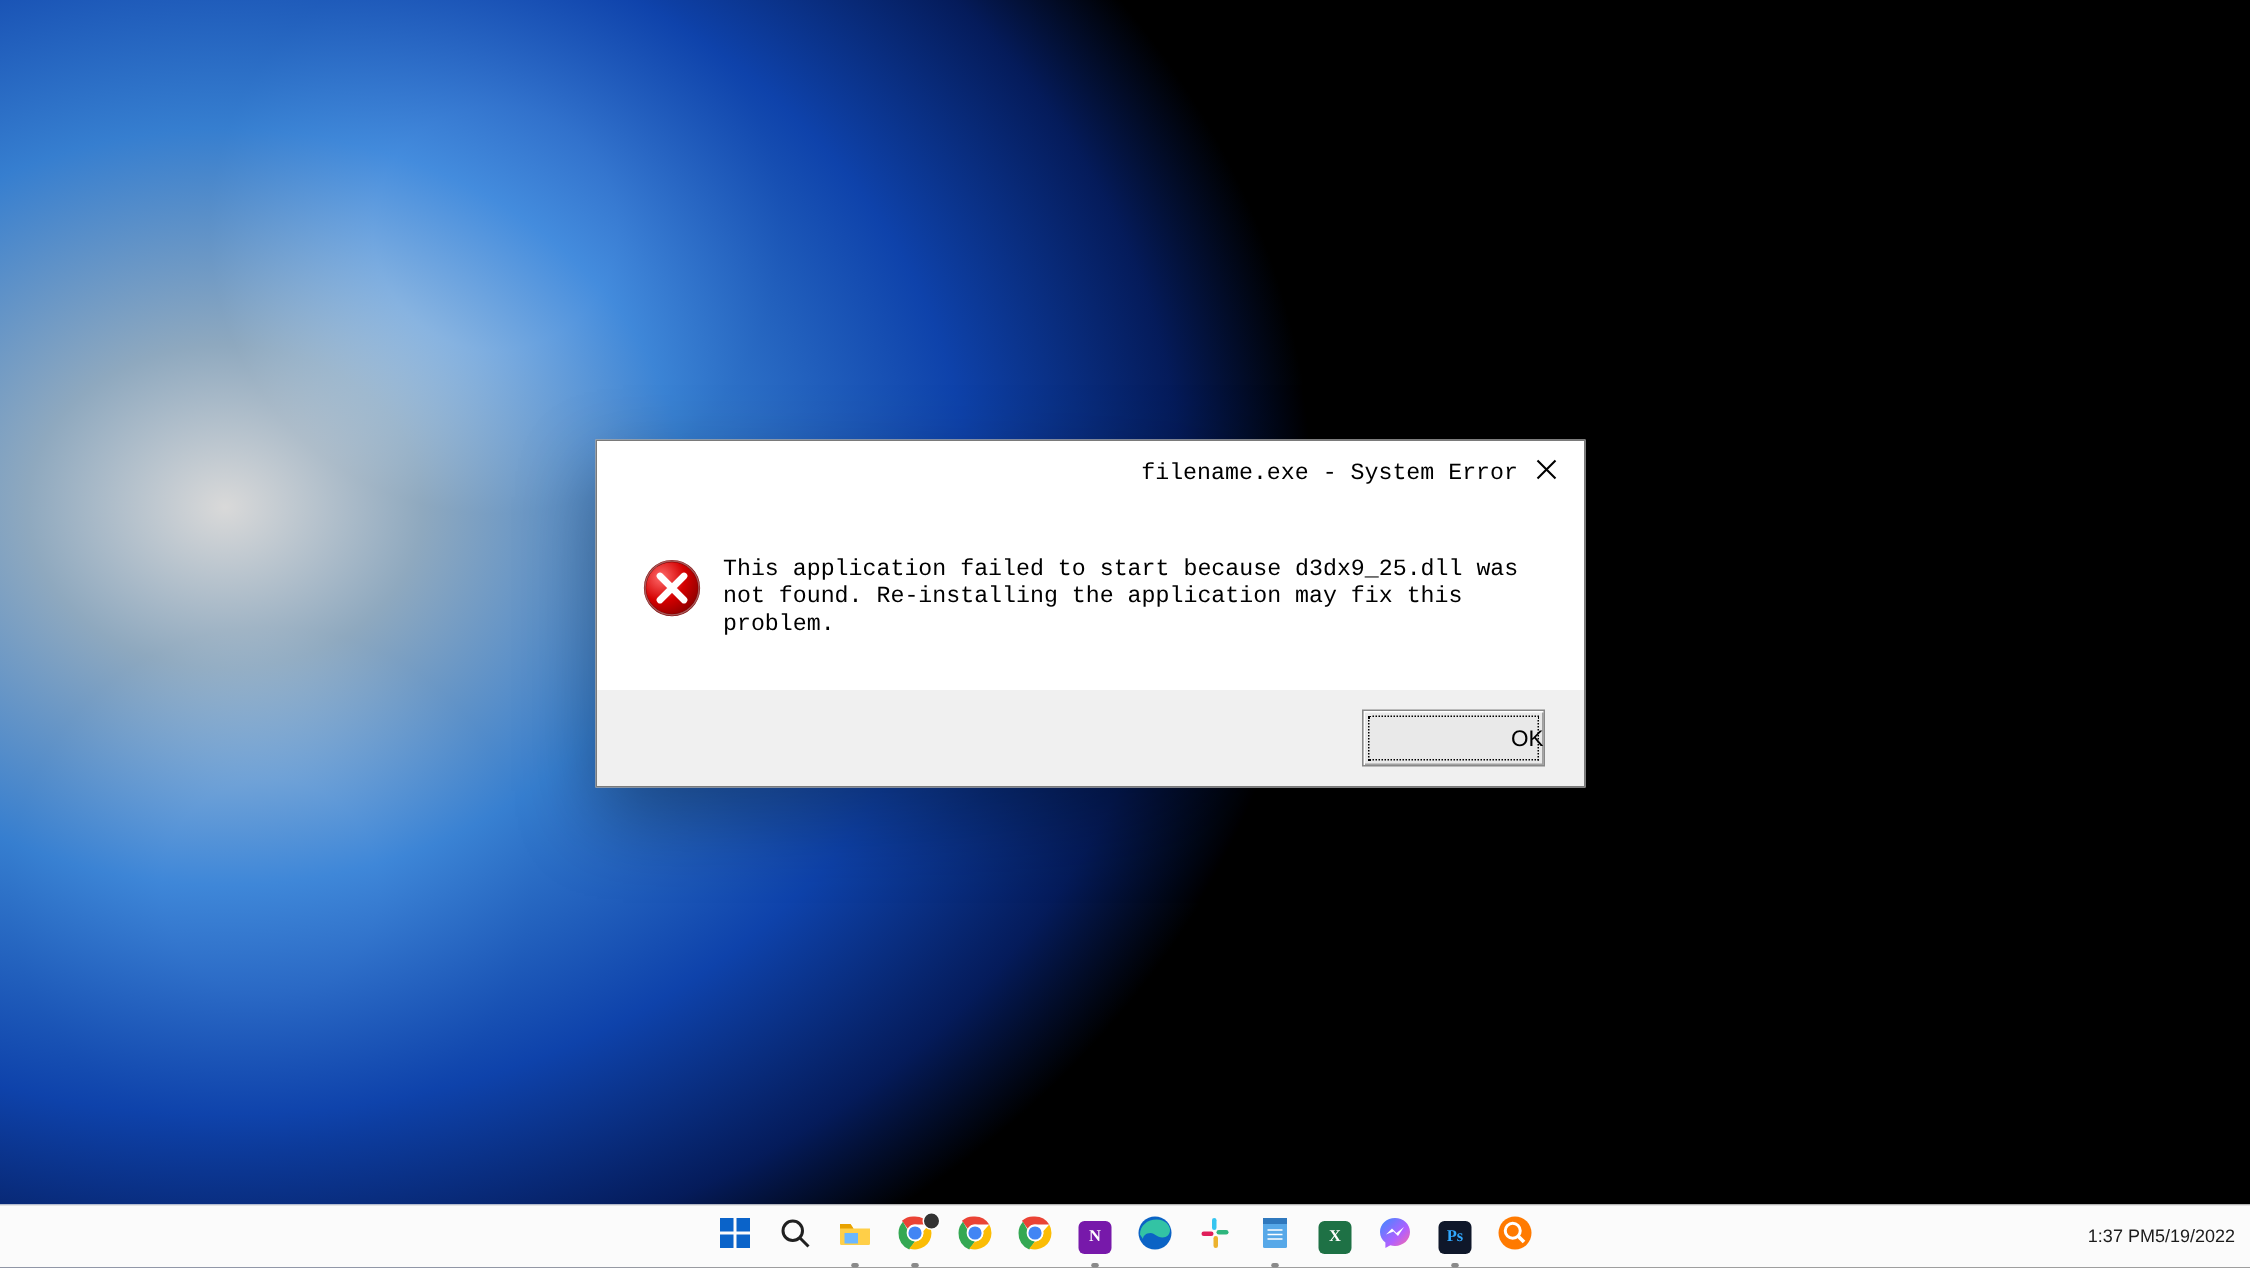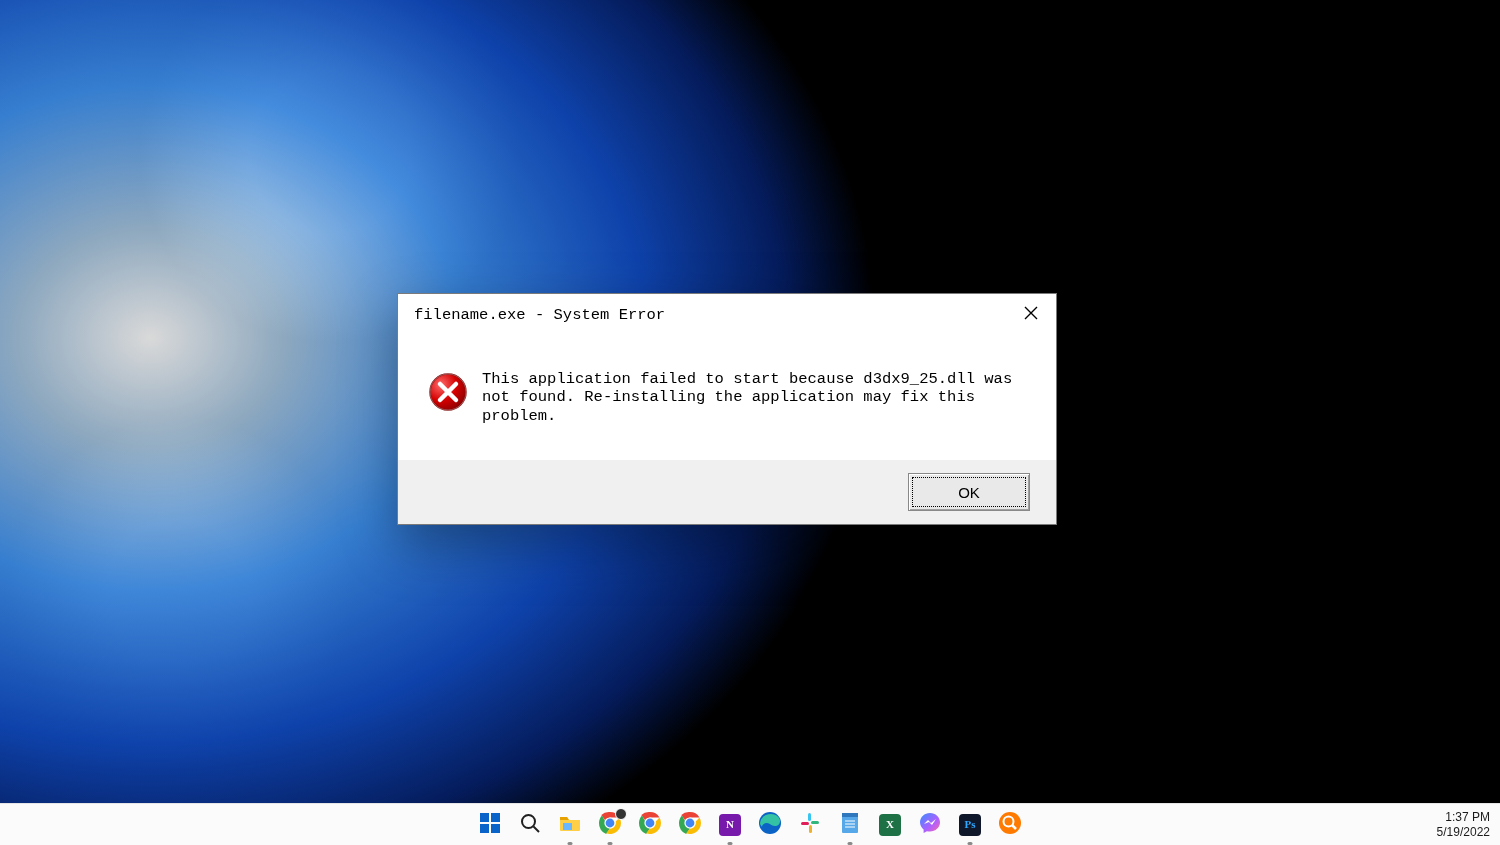--- a/index.html
+++ b/index.html
@@ -24,21 +24,21 @@
 
   
   .dialog {
     position:absolute; left:397px; top:293px; width:660px; height:232px;
     background:#fff; border:1px solid #7a7a7a;
     box-shadow:0 20px 50px rgba(0,0,0,.35);
     display:flex; flex-direction:column;
     font-family:Consolas,"Courier New",monospace;
   }
   .dialog-titlebar {
-    height:42px; display:flex; align-items:center; justify-content:space-between;
+    height:42px; display:flex; align-items:center; justify-content:flex-end;
     padding:0 6px 0 16px;
   }
   .dialog-title { font-size:15.5px; color:#000; }
   .dialog-close {
     width:38px; height:30px; display:flex; align-items:center; justify-content:center;
     cursor:default;
   }
   .dialog-close svg { width:14px; height:14px; }
 
   .dialog-body {
@@ -51,21 +51,21 @@
   }
 
   .dialog-buttons {
     height:64px; background:#f0f0f0; display:flex; align-items:center; justify-content:flex-end;
     padding-right:26px;
   }
   .ok-button {
     width:122px; height:38px; background:#e9e9e9; cursor:default;
     border:1px solid #888; outline:1px dotted #000; outline-offset:-5px;
     box-shadow:inset 1px 1px 0 #fff, inset -1px -1px 0 #a0a0a0;
-    font:15px "Segoe UI",Tahoma,sans-serif; text-align:center;
+    font:15px "Segoe UI",Tahoma,sans-serif; text-align:right;
   }
 
   
   .taskbar {
     position:absolute; left:0; right:0; bottom:0; height:42px;
     background:#fbfbfb; border-top:1px solid #e5e5e5;
     display:flex; align-items:center; justify-content:center;
   }
   .taskbar-center { display:flex; align-items:center; gap:12px; }
   .task-item {
@@ -76,21 +76,21 @@
     content:""; position:absolute; bottom:-6px; left:50%; transform:translateX(-50%);
     width:5px; height:3px; border-radius:2px; background:#8a8a8a;
   }
   .task-item svg { width:24px; height:24px; }
 
   .taskbar-right {
     position:absolute; right:10px; top:0; bottom:0;
     display:flex; align-items:center; gap:10px;
     font-size:12px; color:#1b1b1b; text-align:right; line-height:1.2;
   }
-  .systray { display:flex; flex-direction:column; align-items:flex-end; }
+  .systray { display:flex; flex-direction:row; align-items:flex-end; }
 
   
   .sq { width:22px; height:22px; border-radius:4px; display:flex; align-items:center; justify-content:center; font:700 11px/1 "Segoe UI"; color:#fff; }
 </style>
 </head>
 <body>
 
 <div class="desktop"></div>
 
 <div class="dialog">

